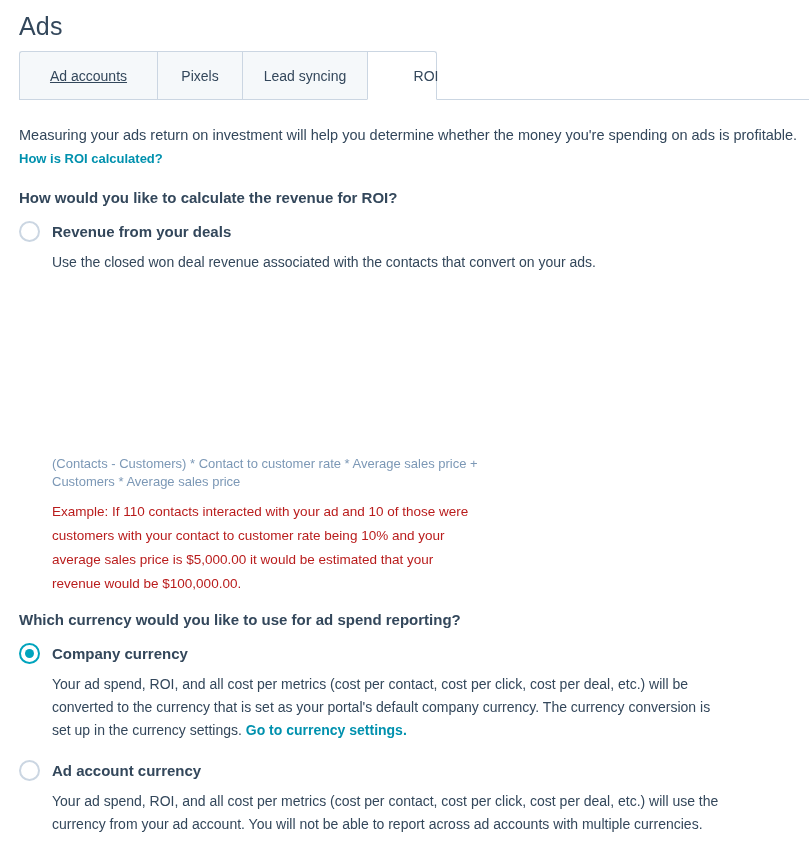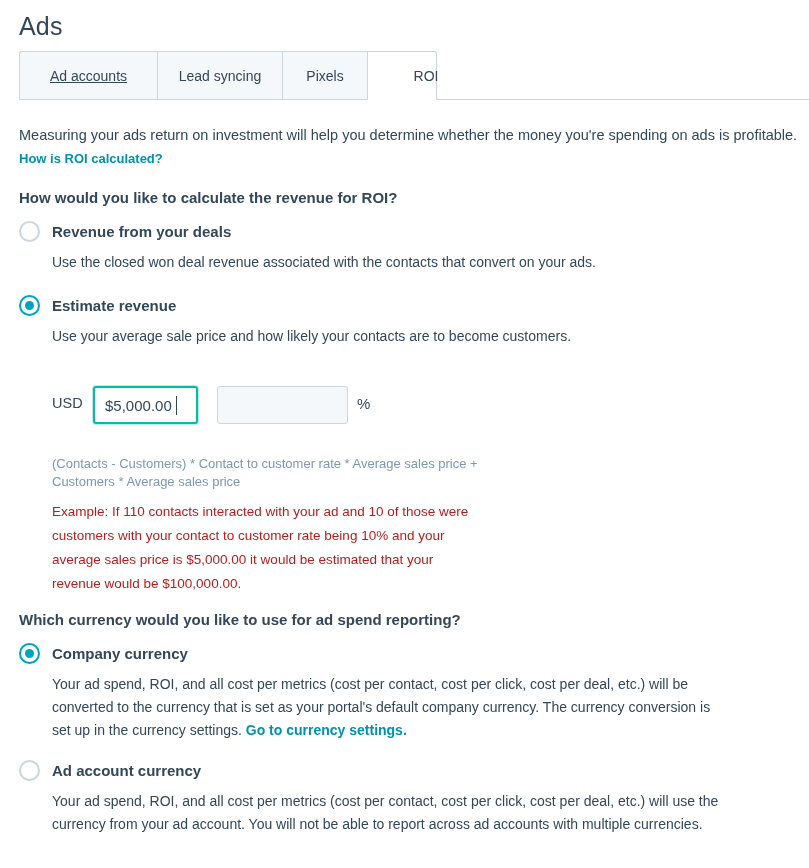--- a/index.html
+++ b/index.html
@@ -291,51 +291,39 @@
 </style>
 </head>
 <body>
 
 <div class="page">
 
   <div class="page-title">Ads</div>
 
   <div class="tabbar">
     <div class="tab w1">Ad accounts</div>
+    <div class="tab w3">Pixels</div>
     <div class="tab w2">Lead syncing</div>
-    <div class="tab w3">Pixels</div>
     <div class="tab w4 active">ROI</div>
   </div>
 
   <div class="intro">Measuring your ads return on investment will help you determine whether the money you're spending on ads is profitable.</div>
   <a class="link-sm">How is ROI calculated?</a>
 
   <div class="section-heading" id="q1-heading">How would you like to calculate the revenue for ROI?</div>
 
   <div class="radio-row" style="left:19px; top:221px; width:700px; height:60px;">
     <span class="radio"></span>
     <span class="radio-label">Revenue from your deals</span>
     <span class="radio-desc" style="top:30px; width:660px;">Use the closed won deal revenue associated with the contacts that convert on your ads.</span>
   </div>
 
-  <div class="radio-row" style="left:19px; top:295px; width:700px; height:60px;">
-    <span class="radio checked"></span>
-    <span class="radio-label">Estimate revenue</span>
-    <span class="radio-desc" style="top:30px; width:660px;">Use your average sale price and how likely your contacts are to become customers.</span>
-  </div>
 
   <div class="estimate-panel">
 
-    <div class="field-row">
-      <span class="currency-prefix">USD</span>
-      <input class="input" id="input-price" type="text" value="$5,000.00" style="">
-      <span class="caret"></span>
-      <input class="input" id="input-rate" type="text" placeholder="" style="">
-      <span class="pct-suffix">%</span>
-    </div>
   </div>
 
   <div class="formula">(Contacts - Customers) * Contact to customer rate * Average sales price + Customers * Average sales price</div>
   <div class="example">Example: If 110 contacts interacted with your ad and 10 of those were customers with your contact to customer rate being 10% and your average sales price is $5,000.00 it would be estimated that your revenue would be $100,000.00.</div>
 
   <div class="section-heading" id="q2-heading">Which currency would you like to use for ad spend reporting?</div>
 
   <div class="radio-row" style="left:19px; top:643px; width:700px; height:30px;">
     <span class="radio checked"></span>
     <span class="radio-label">Company currency</span>

